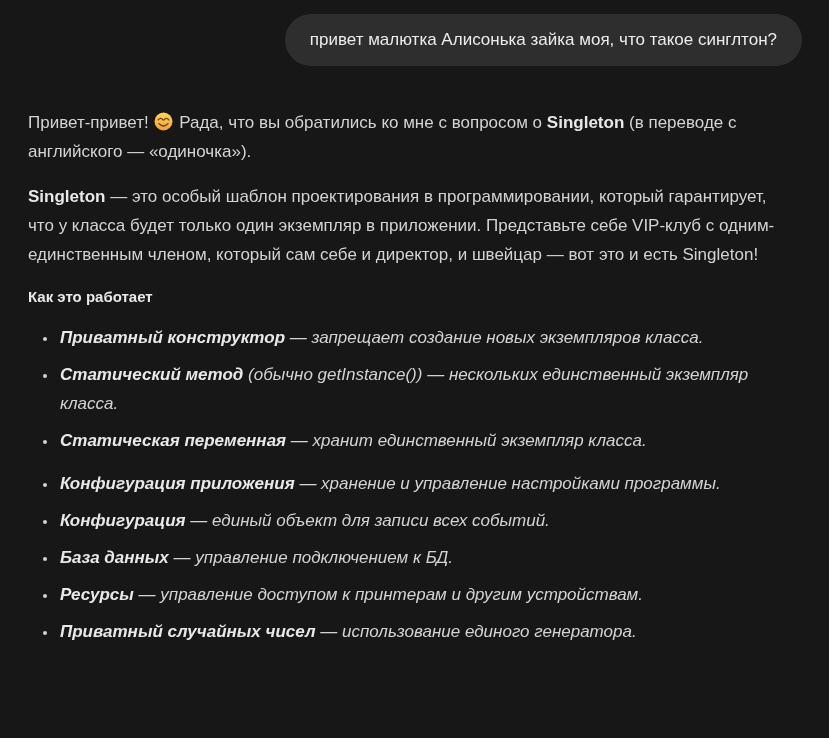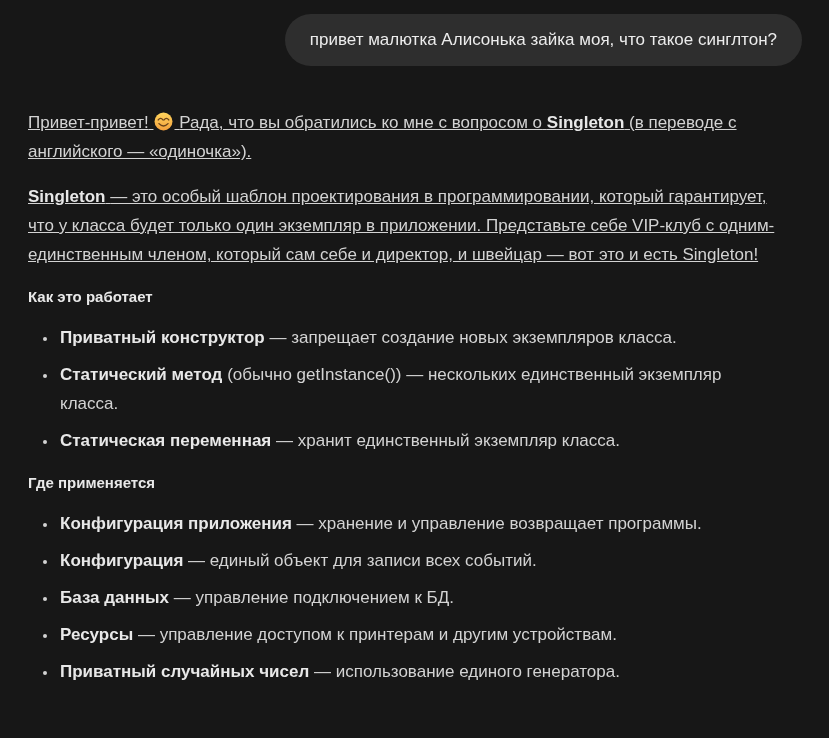--- a/index.html
+++ b/index.html
@@ -29,36 +29,37 @@
     border-radius:26px;
     padding:13px 25px;
     line-height:26px;
     max-width:560px;
     white-space:nowrap;
   }
   .assistant{
     margin:42px 30px 0 28px;
     line-height:29px;
   }
-  .assistant p{margin:16px 0 12px 0;text-decoration:underline;}
+  .assistant p{margin:16px 0 12px 0;}
   .assistant strong{color:var(--bright);font-weight:700;}
   .assistant h2{
     font-size:15px;
     line-height:24px;
     color:var(--bright);
     font-weight:700;
     margin:16px 0 12px 0;
   }
   .assistant ul{
     margin:14px 0 0 0;
     padding:0 0 0 30px;
   }
   .assistant ul li{
     margin:0 0 8px 0;
     padding-left:2px;
+    font-style:italic;
   }
   .assistant ul li::marker{color:var(--text);font-size:14px;}
   .emoji{
     display:inline-block;
     width:19px;height:19px;
     vertical-align:-3px;
     margin:0 1px;
   }
 </style>
 </head>
@@ -99,26 +100,25 @@
 
     <ul>
       <li><strong>Приватный конструктор</strong>
         <span>— запрещает создание новых экземпляров класса.</span></li>
       <li><strong>Статический метод</strong>
         <span>(обычно getInstance()) — нескольких единственный экземпляр класса.</span></li>
       <li><strong>Статическая переменная</strong>
         <span>— хранит единственный экземпляр класса.</span></li>
     </ul>
 
-    <h2>Где применяется</h2>
 
 
     <ul>
       <li><strong>Конфигурация приложения</strong>
-        <span>— хранение и управление возвращает программы.</span></li>
+        <span>— хранение и управление настройками программы.</span></li>
       <li><strong>Конфигурация</strong>
         <span>— единый объект для записи всех событий.</span></li>
       <li><strong>База данных</strong>
         <span>— управление подключением к БД.</span></li>
       <li><strong>Ресурсы</strong>
         <span>— управление доступом к принтерам и другим устройствам.</span></li>
       <li><strong>Приватный случайных чисел</strong>
         <span>— использование единого генератора.</span></li>
     </ul>
 

